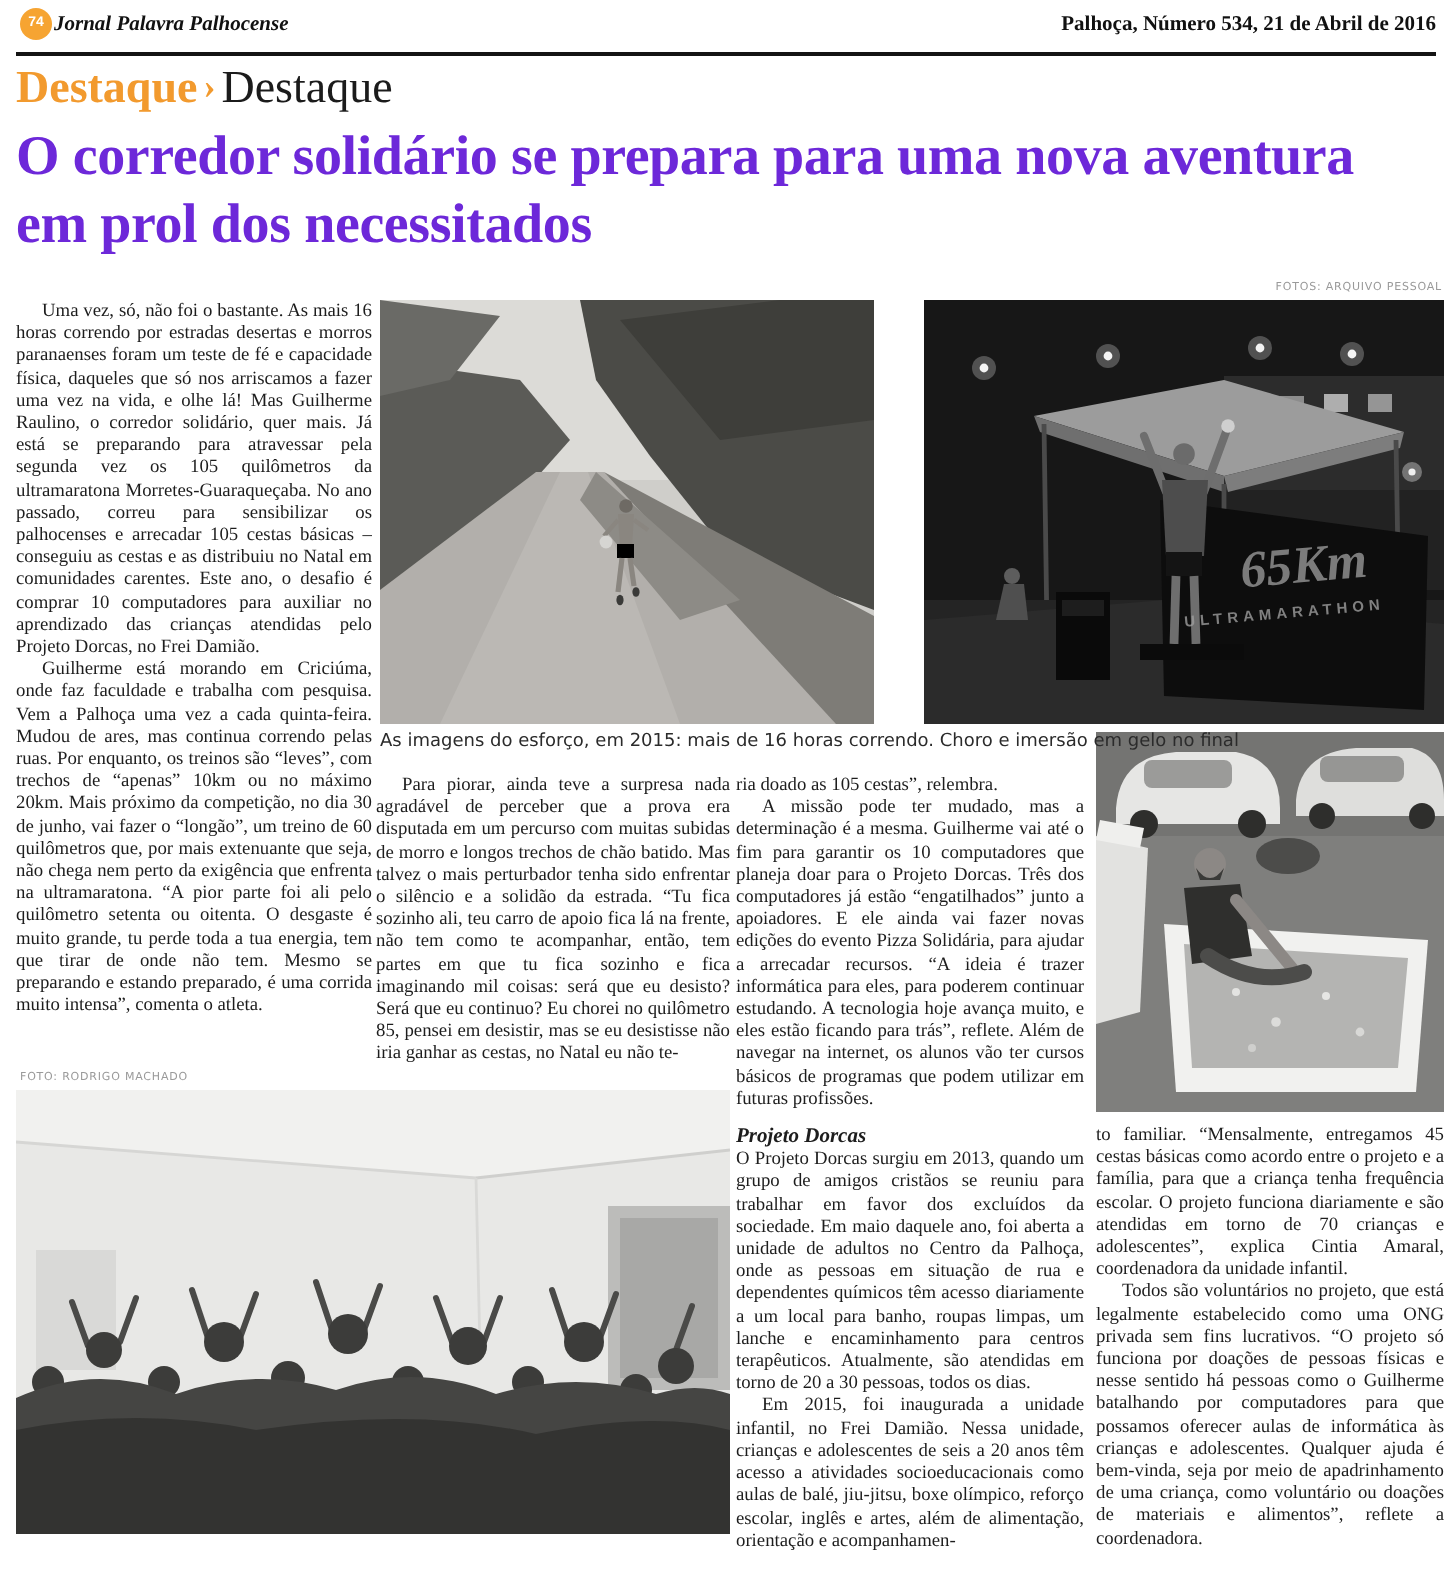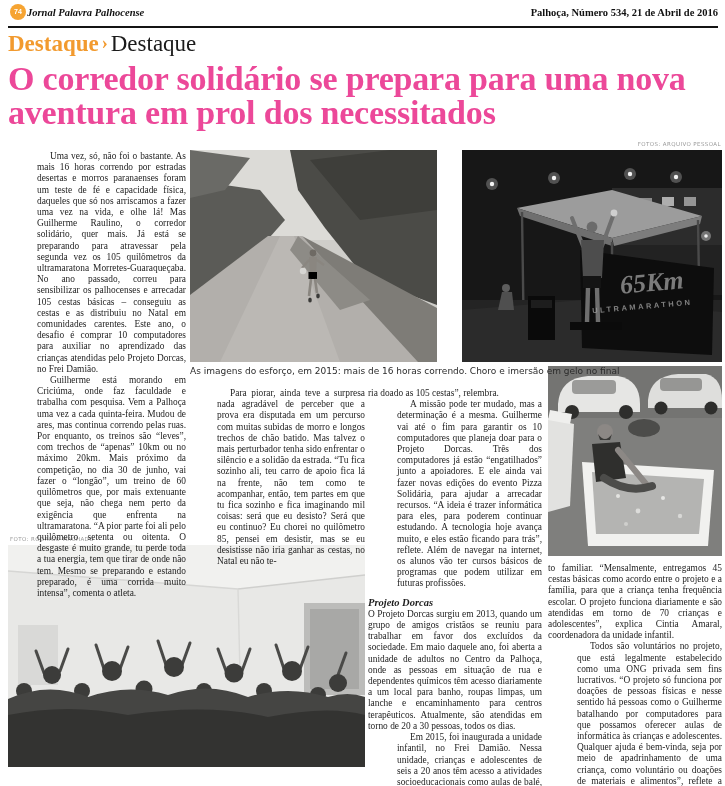--- a/index.html
+++ b/index.html
@@ -22,21 +22,21 @@
   }
   .top-rule { position:absolute; left:8px; top:26px; width:710px; height:2px; background:#141414; }
   
   .section-label { position:absolute; left:8px; top:31px; font-size:23px; }
   .section-primary { color:#F29A2E; font-weight:bold; }
   .section-sep { color:#F29A2E; font-weight:bold; font-size:18px; vertical-align:2px; padding:0 3px; }
   .section-secondary { color:#1b1b1b; }
   
   .headline {
     position:absolute; left:8px; top:62px; width:705px;
-    font-size:34px; line-height:34px; font-weight:bold; color:#ec4899; letter-spacing:-0.2px;
+    font-size:28px; line-height:34px; font-weight:bold; color:#6d28d9; letter-spacing:-0.2px;
   }
   
   .credit { position:absolute; font:5.5px "DejaVu Sans", sans-serif; color:#9a9a9a; letter-spacing:0.4px; }
   .credit-top { right:4px; top:141px; }
   .credit-bottom { left:10px; top:536px; }
   .caption { position:absolute; font:9px "DejaVu Sans", sans-serif; color:#2b2b2b; }
   .caption-main { left:190px; top:366px; width:532px; }
   .caption-bottom { left:9px; top:770px; width:356px; }
   
   .photo { position:absolute; overflow:hidden; background:#888; }
@@ -49,21 +49,21 @@
     position:absolute; left:158px; top:118px; transform:rotate(-5deg);
     font:bold italic 26px "Liberation Serif", serif; color:#8f8f8f; opacity:0.85;
   }
   .banner-text2 {
     position:absolute; left:130px; top:152px; transform:rotate(-5deg);
     font:bold 7.5px "Liberation Sans", sans-serif; letter-spacing:2.5px; color:#9d9d9d; opacity:0.8;
   }
   
   .col { position:absolute; text-align:justify; font-size:9.4px; line-height:11.2px; color:#1d1d1d; }
   .col p { margin:0; }
-  .col p.indent { text-indent:13px;margin-left:29px; }
+  .col p.indent { text-indent:13px; }
   .col-1 { left:8px;   top:151px; width:178px; }
   .col-2 { left:188px; top:388px; width:177px; }
   .col-3 { left:368px; top:388px; width:174px; }
   .col-4 { left:548px; top:563px; width:174px; }
   .subhead { font-weight:bold; font-size:10.5px; margin-top:7px !important; margin-bottom:1px !important; text-align:left;font-style:italic; }
 </style>
 </head>
 <body>
 
 <div class="page">

